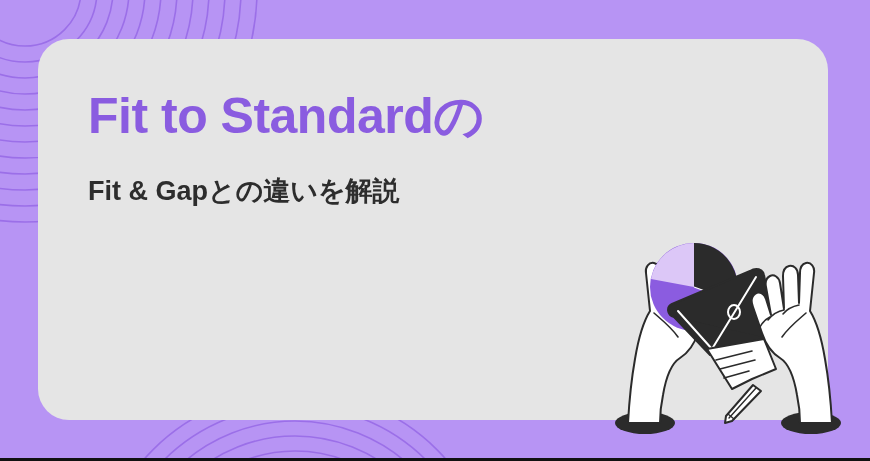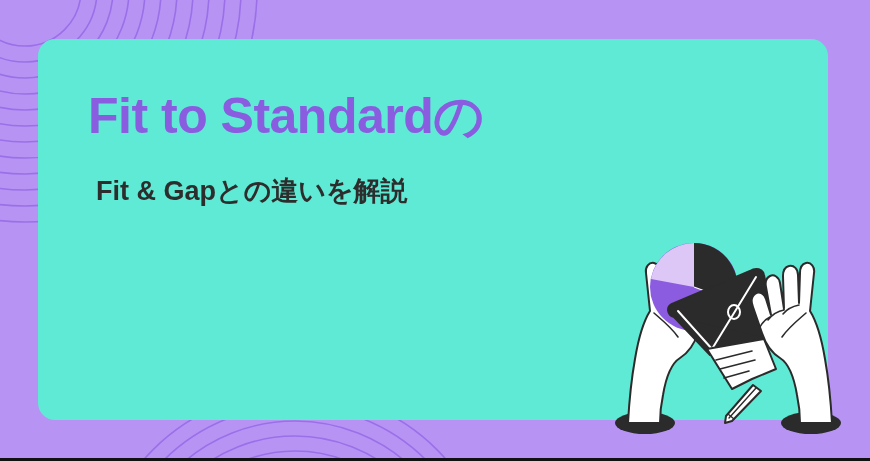--- a/index.html
+++ b/index.html
@@ -40,22 +40,22 @@
     height: 220px;
   }
 
   
   #card {
     position: absolute;
     left: 38px;
     top: 39px;
     width: 790px;
     height: 381px;
-    background: #5eead4;
-    border-radius: 17px;
+    background: #e5e5e5;
+    border-radius: 31px;
   }
 
   #text-block {
     position: absolute;
     left: 50px;
     top: 44px;
     width: 520px;
   }
 
   #title {
@@ -65,21 +65,21 @@
     line-height: 1.34;
     font-weight: bold;
     letter-spacing: -0.5px;
     white-space: pre;
   }
   #title .line {
     display: block;
   }
 
   #subtitle {
-    margin: 24px 0 0 8px;
+    margin: 24px 0 0 0;
     color: #2d2d2d;
     font-size: 27px;
     line-height: 1.3;
     font-weight: bold;
     letter-spacing: 0px;
     white-space: pre;
   }
 
   
   #illustration {

